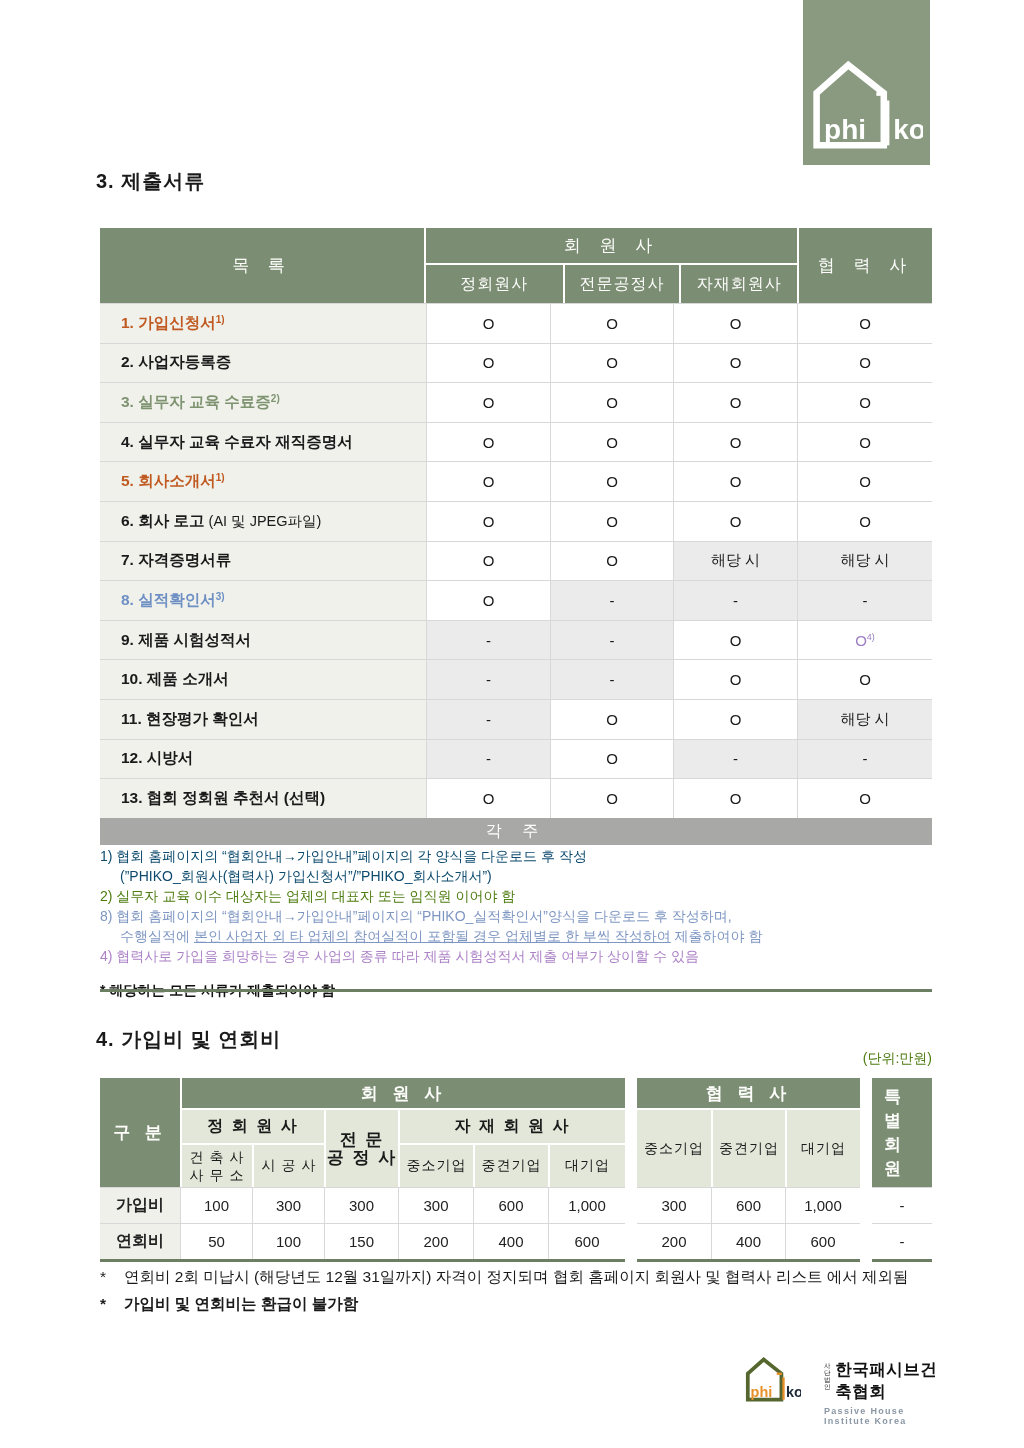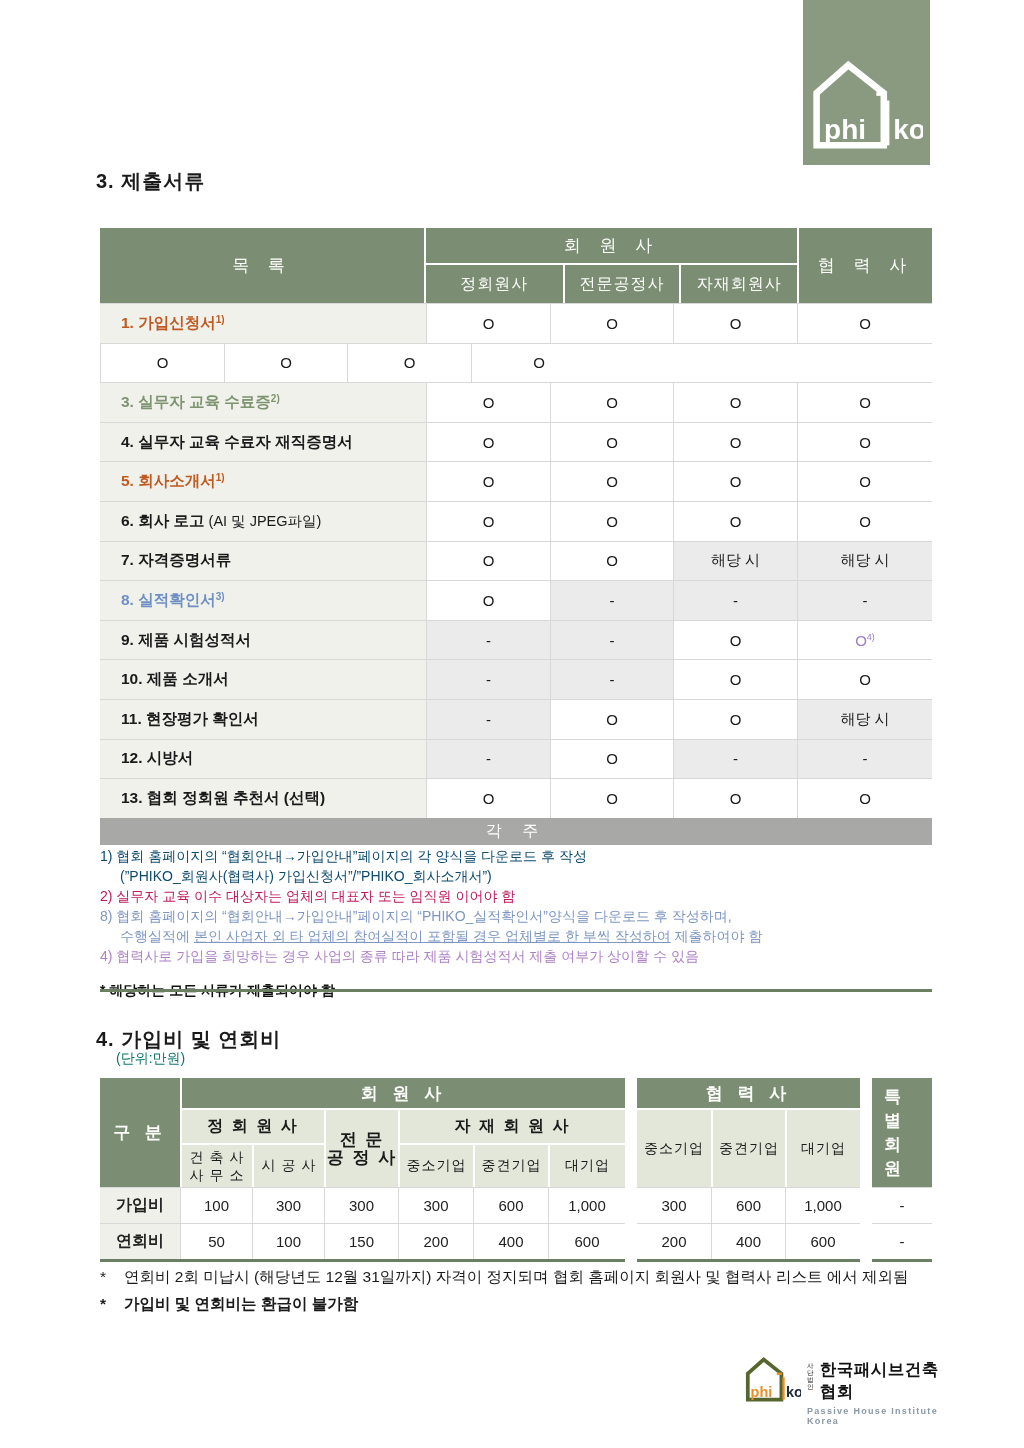--- a/index.html
+++ b/index.html
@@ -8,21 +8,21 @@
     font-family:"Liberation Sans","DejaVu Sans",sans-serif; color:#222;
     overflow:hidden;
   }
   
   .logo-box { position:absolute; left:803px; top:0; width:127px; height:165px; background:#8a9a81; }
   .logo-box svg { position:absolute; left:8px; top:58px; }
   
   .sec-title { position:absolute; left:96px; font-size:20px; font-weight:bold; color:#1a1a1a; letter-spacing:1px; }
   #title3 { top:168px; }
   #title4 { top:1026px; }
-  .unit-label { position:absolute; left:116px; top:1050px; width:832px; font-size:14px; color:#0f766e; }
+  .unit-label { position:absolute; left:100px; top:1050px; width:832px; text-align:right; font-size:14px; color:#4d7c0f; }
   
   .t1 { position:absolute; left:100px; top:228px; width:832px; }
   .t1-header { display:flex; background:#7b8e73; color:#fdfdfb; height:75px; }
   .t1-h-list { width:326px; display:flex; align-items:center; justify-content:center; font-size:17px; letter-spacing:7px; border-right:2px solid #fff; }
   .t1-h-mid { width:371px; display:flex; flex-direction:column; }
   .t1-h-group { height:37px; display:flex; align-items:center; justify-content:center; font-size:17px; letter-spacing:7px; border-bottom:2px solid #fff; }
   .t1-h-cols { flex:1; display:flex; }
   .t1-h-col { display:flex; align-items:center; justify-content:center; font-size:16px; letter-spacing:1px; }
   .t1-h-col + .t1-h-col { border-left:2px solid #fff; }
   .t1-h-col:nth-child(1){ width:144px; } .t1-h-col:nth-child(2){ width:123px; } .t1-h-col:nth-child(3){ width:124px; }
@@ -36,21 +36,21 @@
   .c1 { width:124px; } .c2 { width:123px; } .c3 { width:124px; } .c4 { width:135px; }
   .shaded { background:#ebebeb; }
   .lab-orange { color:#c05a21; } .lab-green { color:#7e9370; } .lab-blue { color:#6e8fc4; }
   .cell-purple { color:#9c7ec2; }
   .cell-purple sup { font-size:9px; margin-top:-7px; }
   .t1-notesbar { height:27px; background:#a8a8a6; color:#fff; display:flex; align-items:center; justify-content:center; font-size:16px; letter-spacing:8px; }
   
   .footnotes { position:absolute; left:100px; top:846px; width:840px; font-size:14px; }
   .fn-line { height:20px; line-height:20px; white-space:nowrap; }
   .fn-indent { padding-left:20px; }
-  .fn-orange { color:#0c4a6e; } .fn-green { color:#be185d; } .fn-blue { color:#7e96c2; } .fn-purple { color:#ac82c7; }
+  .fn-orange { color:#0c4a6e; } .fn-green { color:#4d7c0f; } .fn-blue { color:#7e96c2; } .fn-purple { color:#ac82c7; }
   .fn-star { color:#111; font-weight:bold; margin-top:14px; }
   .fn-u { text-decoration:underline; }
   .green-rule { position:absolute; left:100px; top:989px; width:832px; height:3px; background:#6d7f63; }
   
   .t2-wrap { position:absolute; left:100px; top:1078px; width:832px; display:flex; }
   .t2a { display:grid; grid-template-columns:80px 72px 72px 74px 75px 75px 77px; grid-template-rows:30px 35px 44px 36px 36px; width:525px; border-bottom:3px solid #6d7f63; }
   .t2b { display:grid; grid-template-columns:74px 74px 75px; grid-template-rows:30px 79px 36px 36px; width:223px; border-bottom:3px solid #6d7f63; margin-left:12px; }
   .t2c { display:grid; grid-template-columns:60px; grid-template-rows:109px 36px 36px; width:60px; border-bottom:3px solid #6d7f63; margin-left:12px; }
   .t2-cell { display:flex; align-items:center; justify-content:center; }
   .t2-dark { background:#7b8e73; color:#fdfdfb; font-weight:bold; }
@@ -65,21 +65,21 @@
   .bg-l { border-left:1px solid #d8d8d8; }
   .t2-rowlab { background:#eef0e9; font-weight:bold; font-size:16px; border-top:1px solid #d8d8d8; }
   
   .bottom-notes { position:absolute; left:100px; top:1263px; width:836px; font-size:15.5px; color:#1a1a1a; }
   .bnote { display:flex; line-height:27px; }
   .bnote .star { width:24px; flex:none; text-align:left; }
   .bnote.bold { font-weight:bold; }
   
   .footer-logo { position:absolute; left:745px; top:1356px; width:200px; height:52px; display:flex; }
   .footer-logo svg { flex:none; }
-  .fl-text { margin-left:6px; padding-top:3px; }
+  .fl-text { margin-left:23px; padding-top:3px; }
   .fl-kr { display:flex; align-items:flex-start; }
   .fl-small { display:flex; flex-direction:column; font-size:6.5px; line-height:7px; color:#111; margin:3px 2px 0 0; }
   .fl-org { font-size:16.5px; font-weight:bold; color:#111; letter-spacing:0.5px; }
   .fl-en { font-size:9px; color:#8a97a5; letter-spacing:1.3px; margin-top:3px; font-weight:bold; }
 </style>
 </head>
 <body>
 
 <div class="logo-box">
   <svg width="112" height="100" viewBox="0 0 120 100">
@@ -111,20 +111,23 @@
     <div class="t1-lab lab-orange">
         <span>1. 가입신청서</span>
         <sup>1)</sup>
       </div>
     <div class="t1-cell c1">O</div>
     <div class="t1-cell c2">O</div>
     <div class="t1-cell c3">O</div>
     <div class="t1-cell c4">O</div>
   </div>
   <div class="t1-row">
+    <div class="t1-lab">
+        <span>2. 사업자등록증</span>
+      </div>
     <div class="t1-cell c1">O</div>
     <div class="t1-cell c2">O</div>
     <div class="t1-cell c3">O</div>
     <div class="t1-cell c4">O</div>
   </div>
   <div class="t1-row">
     <div class="t1-lab lab-green">
         <span>3. 실무자 교육 수료증</span>
         <sup>2)</sup>
       </div>

